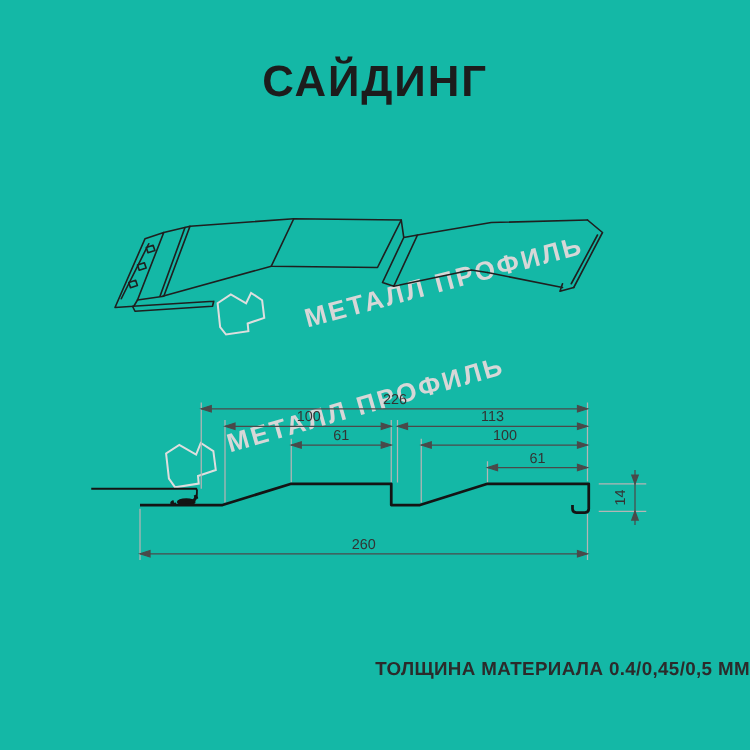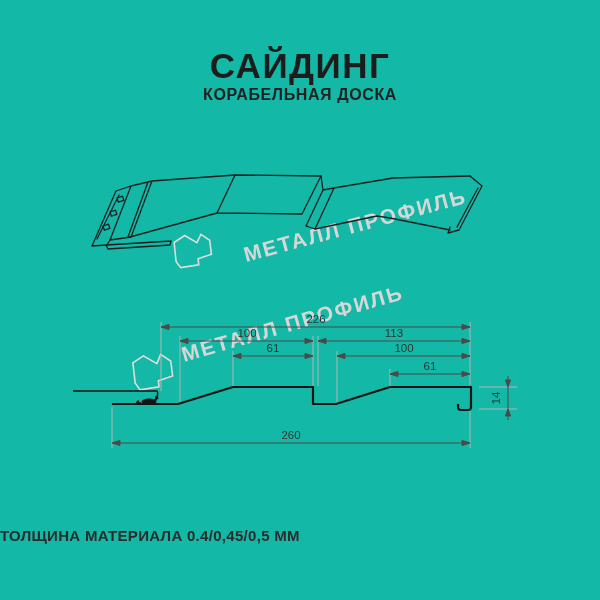--- a/index.html
+++ b/index.html
@@ -2,34 +2,33 @@
 <html><head>
 <meta charset="utf-8">
 <style>
   html,body{margin:0;padding:0;background:#ffffff;}
   .page{position:relative;width:600px;height:600px;background:#14b8a6;overflow:hidden;
         font-family:"Liberation Sans",sans-serif;}
   .hdr{position:absolute;left:0;width:600px;text-align:center;color:#1c1c1c;}
   .hdr-title{top:46px;font-size:35px;font-weight:bold;letter-spacing:1.5px;}
   .hdr-sub{top:86px;font-size:16px;font-weight:bold;letter-spacing:.6px;color:#222;}
   .hdr-code{top:106px;font-size:13px;font-weight:bold;letter-spacing:.4px;color:#222;}
-  .ftr{position:absolute;left:0;top:527px;width:600px;text-align:left;
+  .ftr{position:absolute;left:0;top:527px;width:600px;text-align:right;
        font-size:15px;font-weight:bold;letter-spacing:.3px;color:#2b2b2b;}
   svg{position:absolute;left:0;top:0;}
   .wm-text{font-family:"Liberation Sans",sans-serif;font-weight:bold;font-size:21px;
            letter-spacing:2px;fill:#d7d7d7;}
   .dim-label{font-family:"Liberation Sans",sans-serif;font-size:11.5px;fill:#333;}
 </style>
 </head>
 <body>
 
 <div class="page">
 
   <div class="hdr hdr-title">САЙДИНГ</div>
-  <div class="hdr hdr-sub">КОРАБЕЛЬНАЯ ДОСКА</div>
 
   <svg width="600" height="600" viewBox="0 0 600 600">
 
     <g>
       <g transform="translate(196,247) rotate(-15)">
         <path d="M -23,9 L -20,-10 L -8,-14 L 2,-4 L 8,-11 L 15,-3 L 13,11 L -1,12 L -2,18 L -20,16 Z" fill="none" stroke="#dedede" stroke-width="1.6"></path>
       </g>
       <text class="wm-text" transform="translate(246,262) rotate(-15)">МЕТАЛЛ ПРОФИЛЬ</text>
     </g>
     <g>

